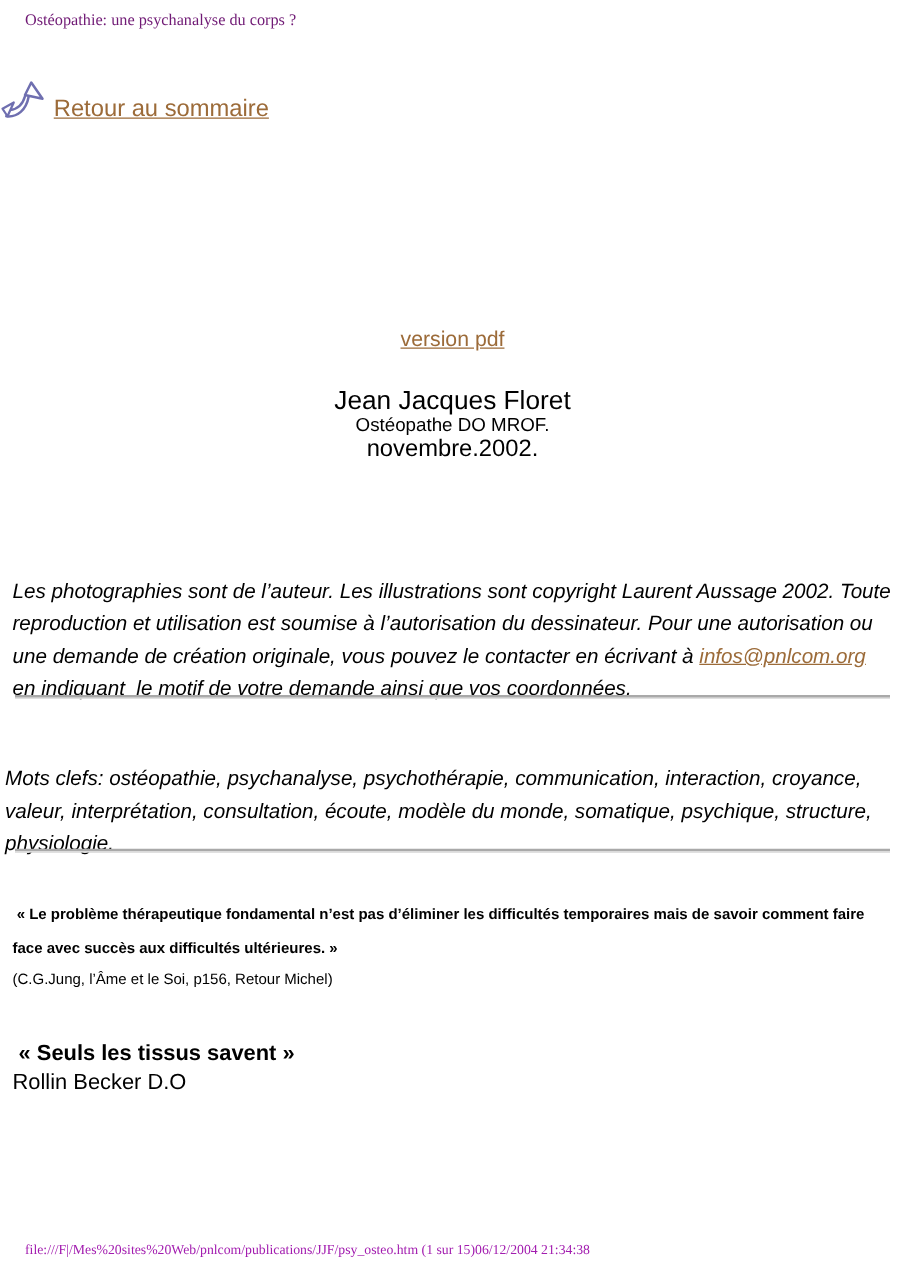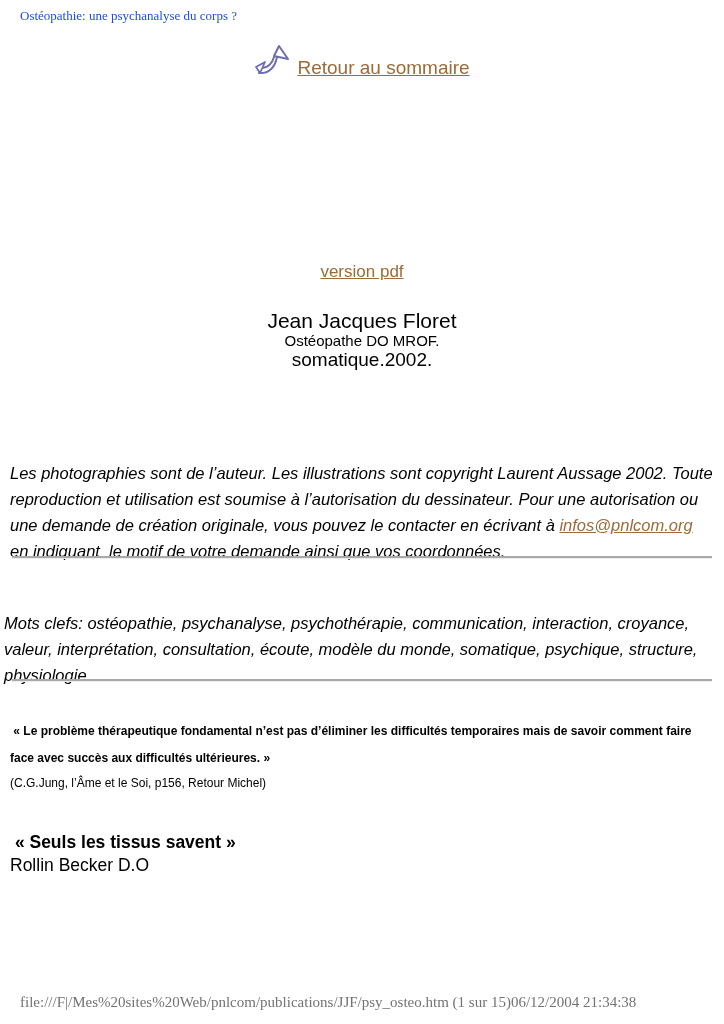--- a/index.html
+++ b/index.html
@@ -7,25 +7,25 @@
     position:relative;
     width:724px; height:1024px;
     background:#ffffff;
     color:#000;
     font-family:"Liberation Sans", sans-serif;
     overflow:hidden;
   }
   .doc-header {
     position:absolute; top:8px; left:20px;
     font-family:"Liberation Serif", serif;
-    font-size:13px; color:#1d4ed8;
+    font-size:13px; color:#701a75;
   }
   .nav {
-    position:absolute; top:44px; left:0; width:100%;
-    text-align:center;
+    position:absolute; top:64px; left:0; width:100%;
+    text-align:left;
   }
   .nav-inner { display:inline-flex; align-items:flex-end; gap:3px; }
   .nav-icon { display:inline-block; width:40px; height:36px; }
   a.link { color:#9c6b39; text-decoration:underline; cursor:pointer; }
   .nav-link { font-size:19px; line-height:24px; }
   .title {
     position:absolute; top:146px; left:0; width:100%;
     text-align:center; font-weight:bold;
     font-size:33px; line-height:43px;
     letter-spacing:-0.5px;
@@ -62,21 +62,21 @@
   }
   .quote-bold { font-weight:bold; white-space:pre-wrap; }
   .quote-attr { font-weight:normal; line-height:22px; }
   .quote-block-2 {
     position:absolute; top:831px; left:10px; width:690px;
     font-size:17.5px; line-height:23px;
   }
   .doc-footer {
     position:absolute; top:994px; left:20px;
     font-family:"Liberation Serif", serif;
-    font-size:15px; color:#737373;
+    font-size:11px; color:#a21caf;
   }
 </style>
 </head>
 <body>
 
 <div class="page">
 
   <div class="doc-header">Ostéopathie: une psychanalyse du corps ?</div>
 
   <div class="nav">
@@ -94,21 +94,21 @@
   </div>
 
 
   <div class="pdf-row">
     <a class="link">version pdf</a>
   </div>
 
   <div class="author">
     <div class="author-name">Jean Jacques Floret</div>
     <div class="author-sub">Ostéopathe DO MROF.</div>
-    <div class="author-date">somatique.2002.</div>
+    <div class="author-date">novembre.2002.</div>
   </div>
 
   <p class="copyright"><span>Les photographies sont de l’auteur. Les illustrations sont copyright Laurent Aussage 2002. Toute reproduction et utilisation est soumise à l’autorisation du dessinateur. Pour une autorisation ou une demande de création originale, vous pouvez le contacter en écrivant à </span><a class="link">infos@pnlcom.org</a><span>  en indiquant  le motif de votre demande ainsi que vos coordonnées.</span></p>
 
   <div class="rule rule-1"></div>
 
   <p class="keywords">Mots clefs: ostéopathie, psychanalyse, psychothérapie, communication, interaction, croyance, valeur, interprétation, consultation, écoute, modèle du monde, somatique, psychique, structure, physiologie.</p>
 
   <div class="rule rule-2"></div>
 

